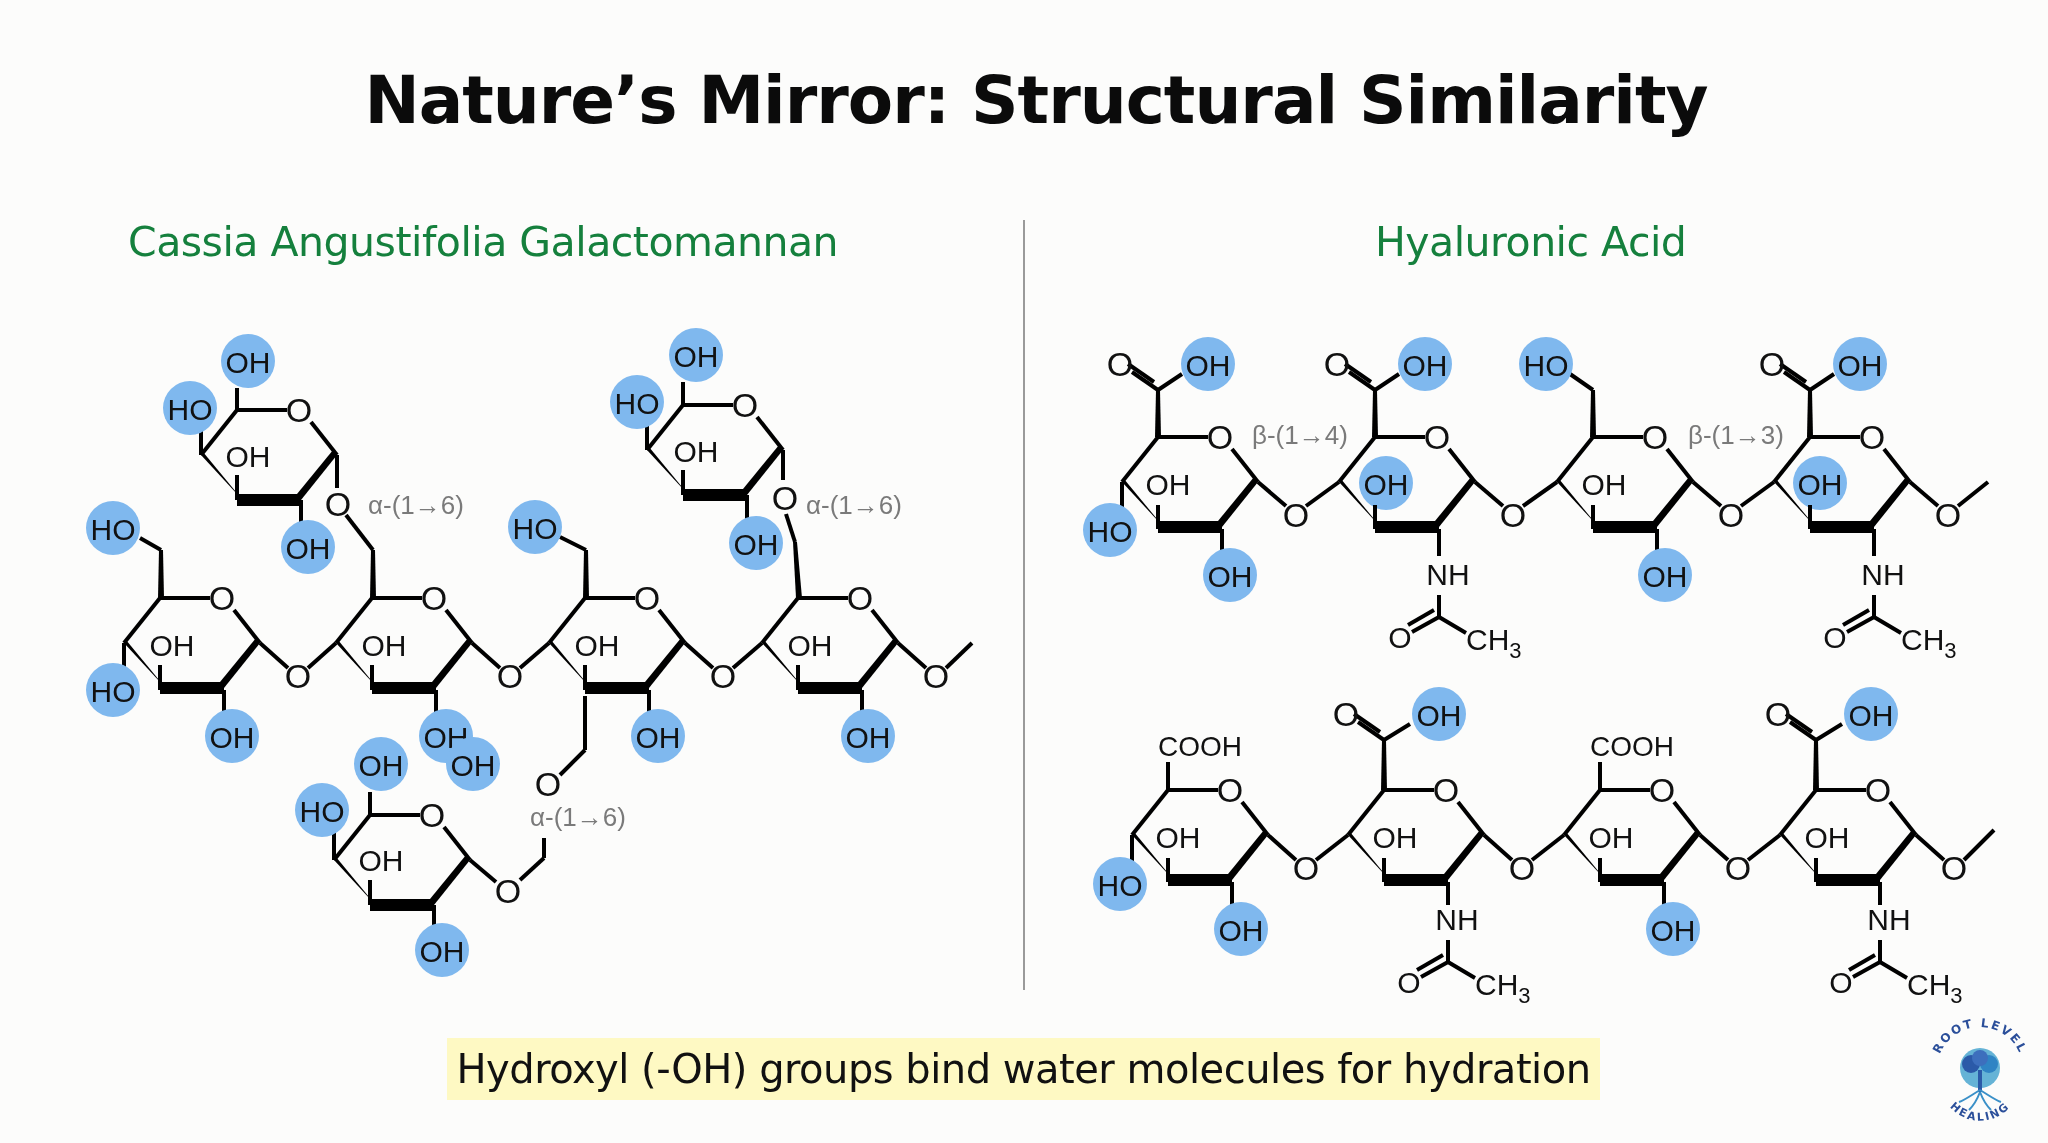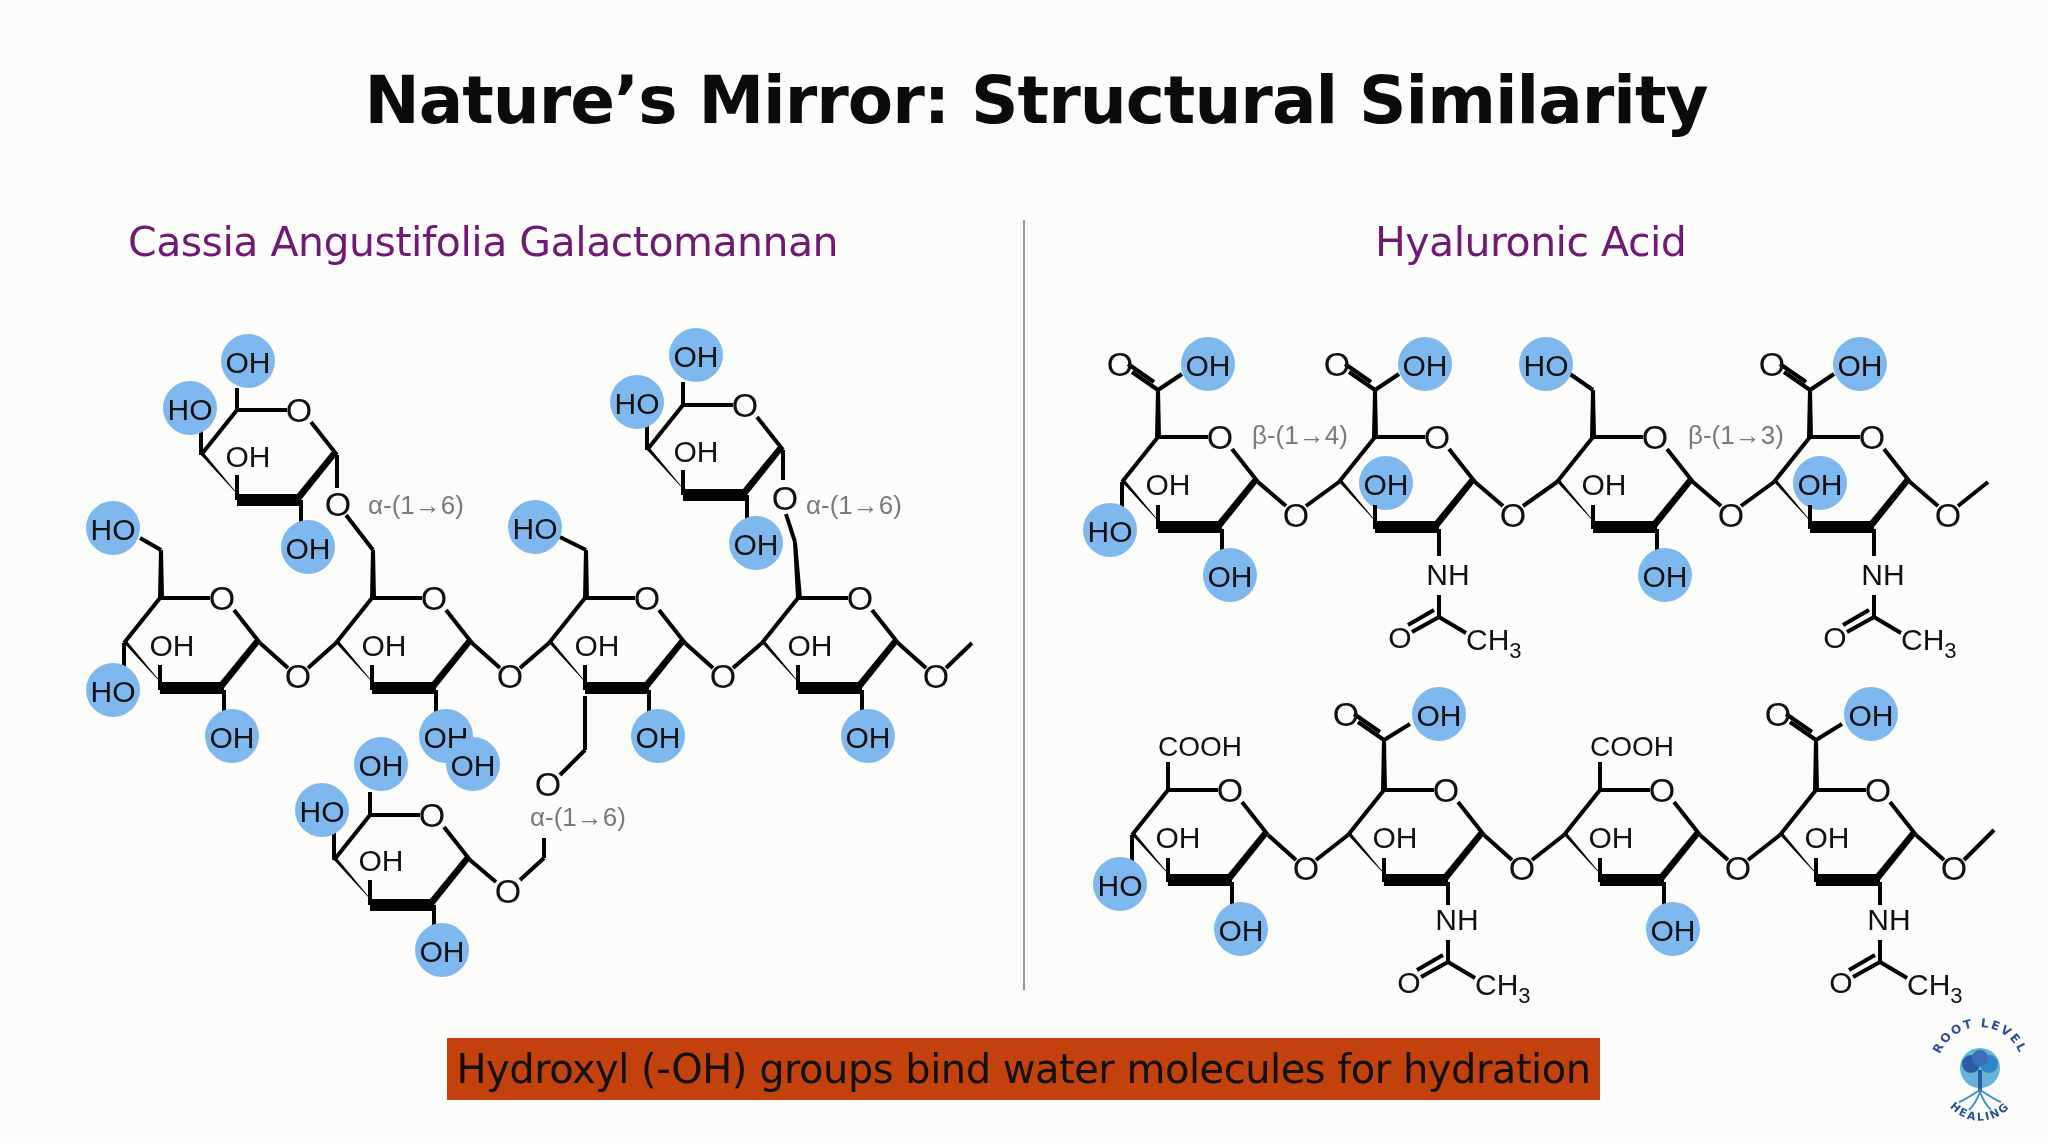--- a/index.html
+++ b/index.html
@@ -1,26 +1,26 @@
 <!DOCTYPE html>
 <html><head>
 <meta charset="utf-8">
 <style>
   html, body { margin:0; padding:0; }
   body { width:2048px; height:1143px; background:#fcfcfb; position:relative; overflow:hidden;
          font-family:"Liberation Sans", sans-serif; }
   .title { position:absolute; top:62px; left:0; width:2048px; text-align:center;
            font-family:"DejaVu Sans", sans-serif; font-weight:bold; font-size:66px; color:#0b0b0b; letter-spacing:-1px;margin-left:12px; }
-  .subtitle { position:absolute; top:218px; font-family:"DejaVu Sans", sans-serif; font-size:41px; color:#701a75; font-weight:normal; letter-spacing:-0.5px; }
+  .subtitle { position:absolute; top:218px; font-family:"DejaVu Sans", sans-serif; font-size:41px; color:#15803d; font-weight:normal; letter-spacing:-0.5px; }
   .sub-left { left:128px; }
   .sub-right { left:1355px;margin-left:20px; }
   .divider { position:absolute; left:1023px; top:220px; width:2px; height:770px; background:#9a9a9a; }
   svg.chem { position:absolute; left:0; top:0; width:2048px; height:1143px; }
   svg.chem text { font-family:"Liberation Sans", sans-serif; }
-  .caption { position:absolute; left:447px; top:1038px; width:1153px; height:62px; background:#c2410c;
+  .caption { position:absolute; left:447px; top:1038px; width:1153px; height:62px; background:#fef9c3;
              display:flex; align-items:center; justify-content:center; font-size:40px; color:#111;
              font-family:"DejaVu Sans", sans-serif; letter-spacing:-0.5px; }
   .logo { position:absolute; left:1925px; top:1018px; width:110px; height:115px; }
 </style>
 </head>
 <body>
 
 <div class="title">Nature’s Mirror: Structural Similarity</div>
 <div class="subtitle sub-left">Cassia Angustifolia Galactomannan</div>
 <div class="subtitle sub-right">Hyaluronic Acid</div>

